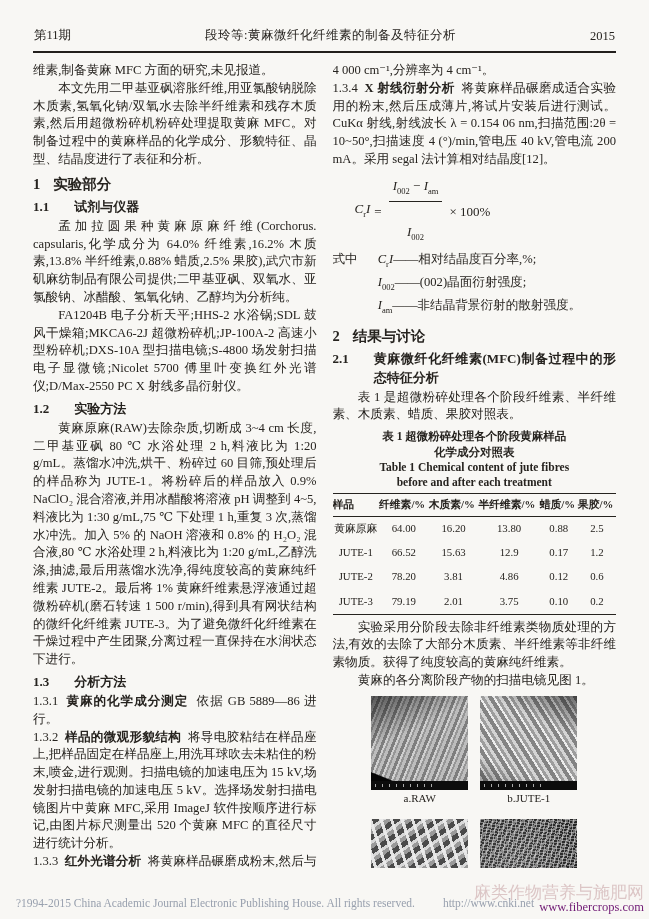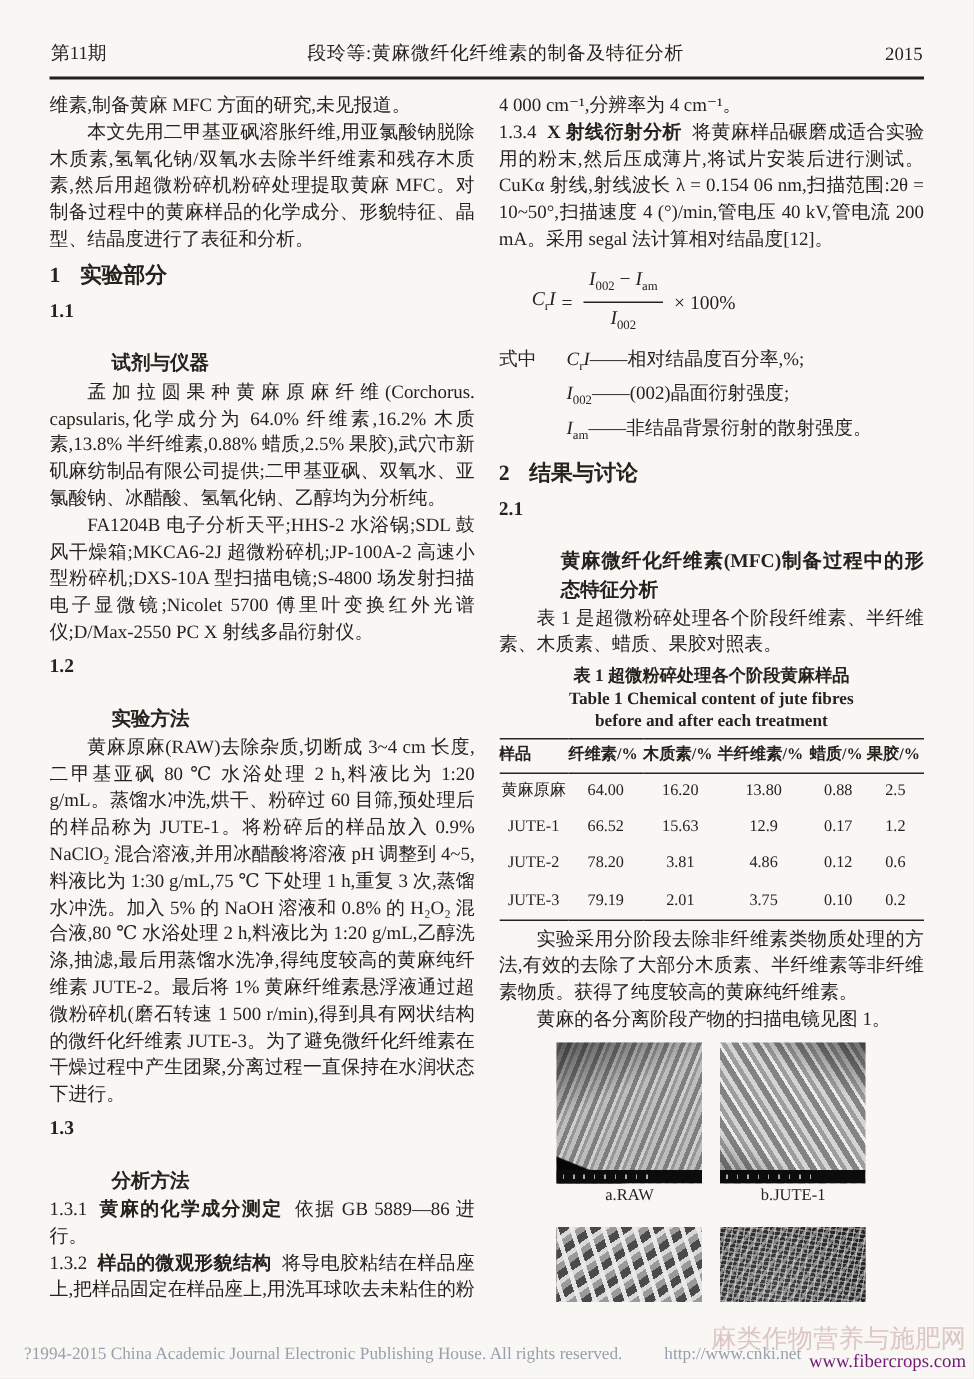--- a/index.html
+++ b/index.html
@@ -12,25 +12,25 @@
   .rule{margin:7px 33px 0 33px;border-top:2.2px solid #221f1c;}
   
   .cols{display:flex;gap:16px;padding:9px 33px 0 33px;}
   .col{width:284px;height:806px;overflow:hidden;font-size:12.6px;line-height:17.8px;
        text-align:justify;}
   p{margin:0;}
   .ind{text-indent:2em;}
   .b{font-weight:bold;}
   .h-sec{display:flex;gap:13px;font-size:14.5px;font-weight:bold;margin:5px 0 3px 0;line-height:20px;}
   .h-sub{display:flex;gap:25px;font-size:13px;font-weight:bold;margin:3px 0 2px 0;line-height:19px;}
-  .h-sub .h-text{flex:1;margin-top:35px;}
+  .h-sub .h-text{flex:1;}
   
   .formula{margin:8px 0 4px 22px;font-size:13px;display:flex;align-items:center;gap:4px;}
   .formula i{font-style:italic;}
-  .frac{display:inline-flex;flex-direction:column;text-align:center;vertical-align:middle;margin:0 3px;}
+  .frac{display:inline-flex;flex-direction:column;text-align:center;vertical-align:middle;margin:0 3px;gap:20px;}
   .frac .num{border-bottom:1px solid #26231f;padding:0 4px 1px 4px;}
   .frac .den{padding-top:1px;}
   sub{font-size:8.5px;}
   .def-block{display:flex;gap:20px;margin:2px 0 4px 0;}
   .def-lead{white-space:nowrap;}
   .def-row{margin-bottom:1px;}
   
   .tcap-cn{font-size:11.5px;font-weight:bold;text-align:center;line-height:16px;margin-top:4px;}
   .tcap-en{font-size:11.5px;font-weight:bold;text-align:center;line-height:15px;font-family:"Liberation Serif",serif;}
   table.t1{width:100%;border-collapse:collapse;font-size:10.8px;margin-top:3px;
@@ -144,20 +144,21 @@
         <span>结果与讨论</span>
       </div>
       <div class="h-sub">
         <span>2.1</span>
         <span class="h-text">黄麻微纤化纤维素(MFC)制备过程中的形态特征分析</span>
       </div>
       <p class="ind">表 1 是超微粉碎处理各个阶段纤维素、半纤维素、木质素、蜡质、果胶对照表。</p>
 
       <div class="tcap-cn">
         <div>表 1  超微粉碎处理各个阶段黄麻样品</div>
+        <div>化学成分对照表</div>
       </div>
       <div class="tcap-en">
         <div>Table 1  Chemical content of jute fibres</div>
         <div>before and after each treatment</div>
       </div>
 
       <table class="t1">
         <thead>
           <tr>
             <th>样品</th>

